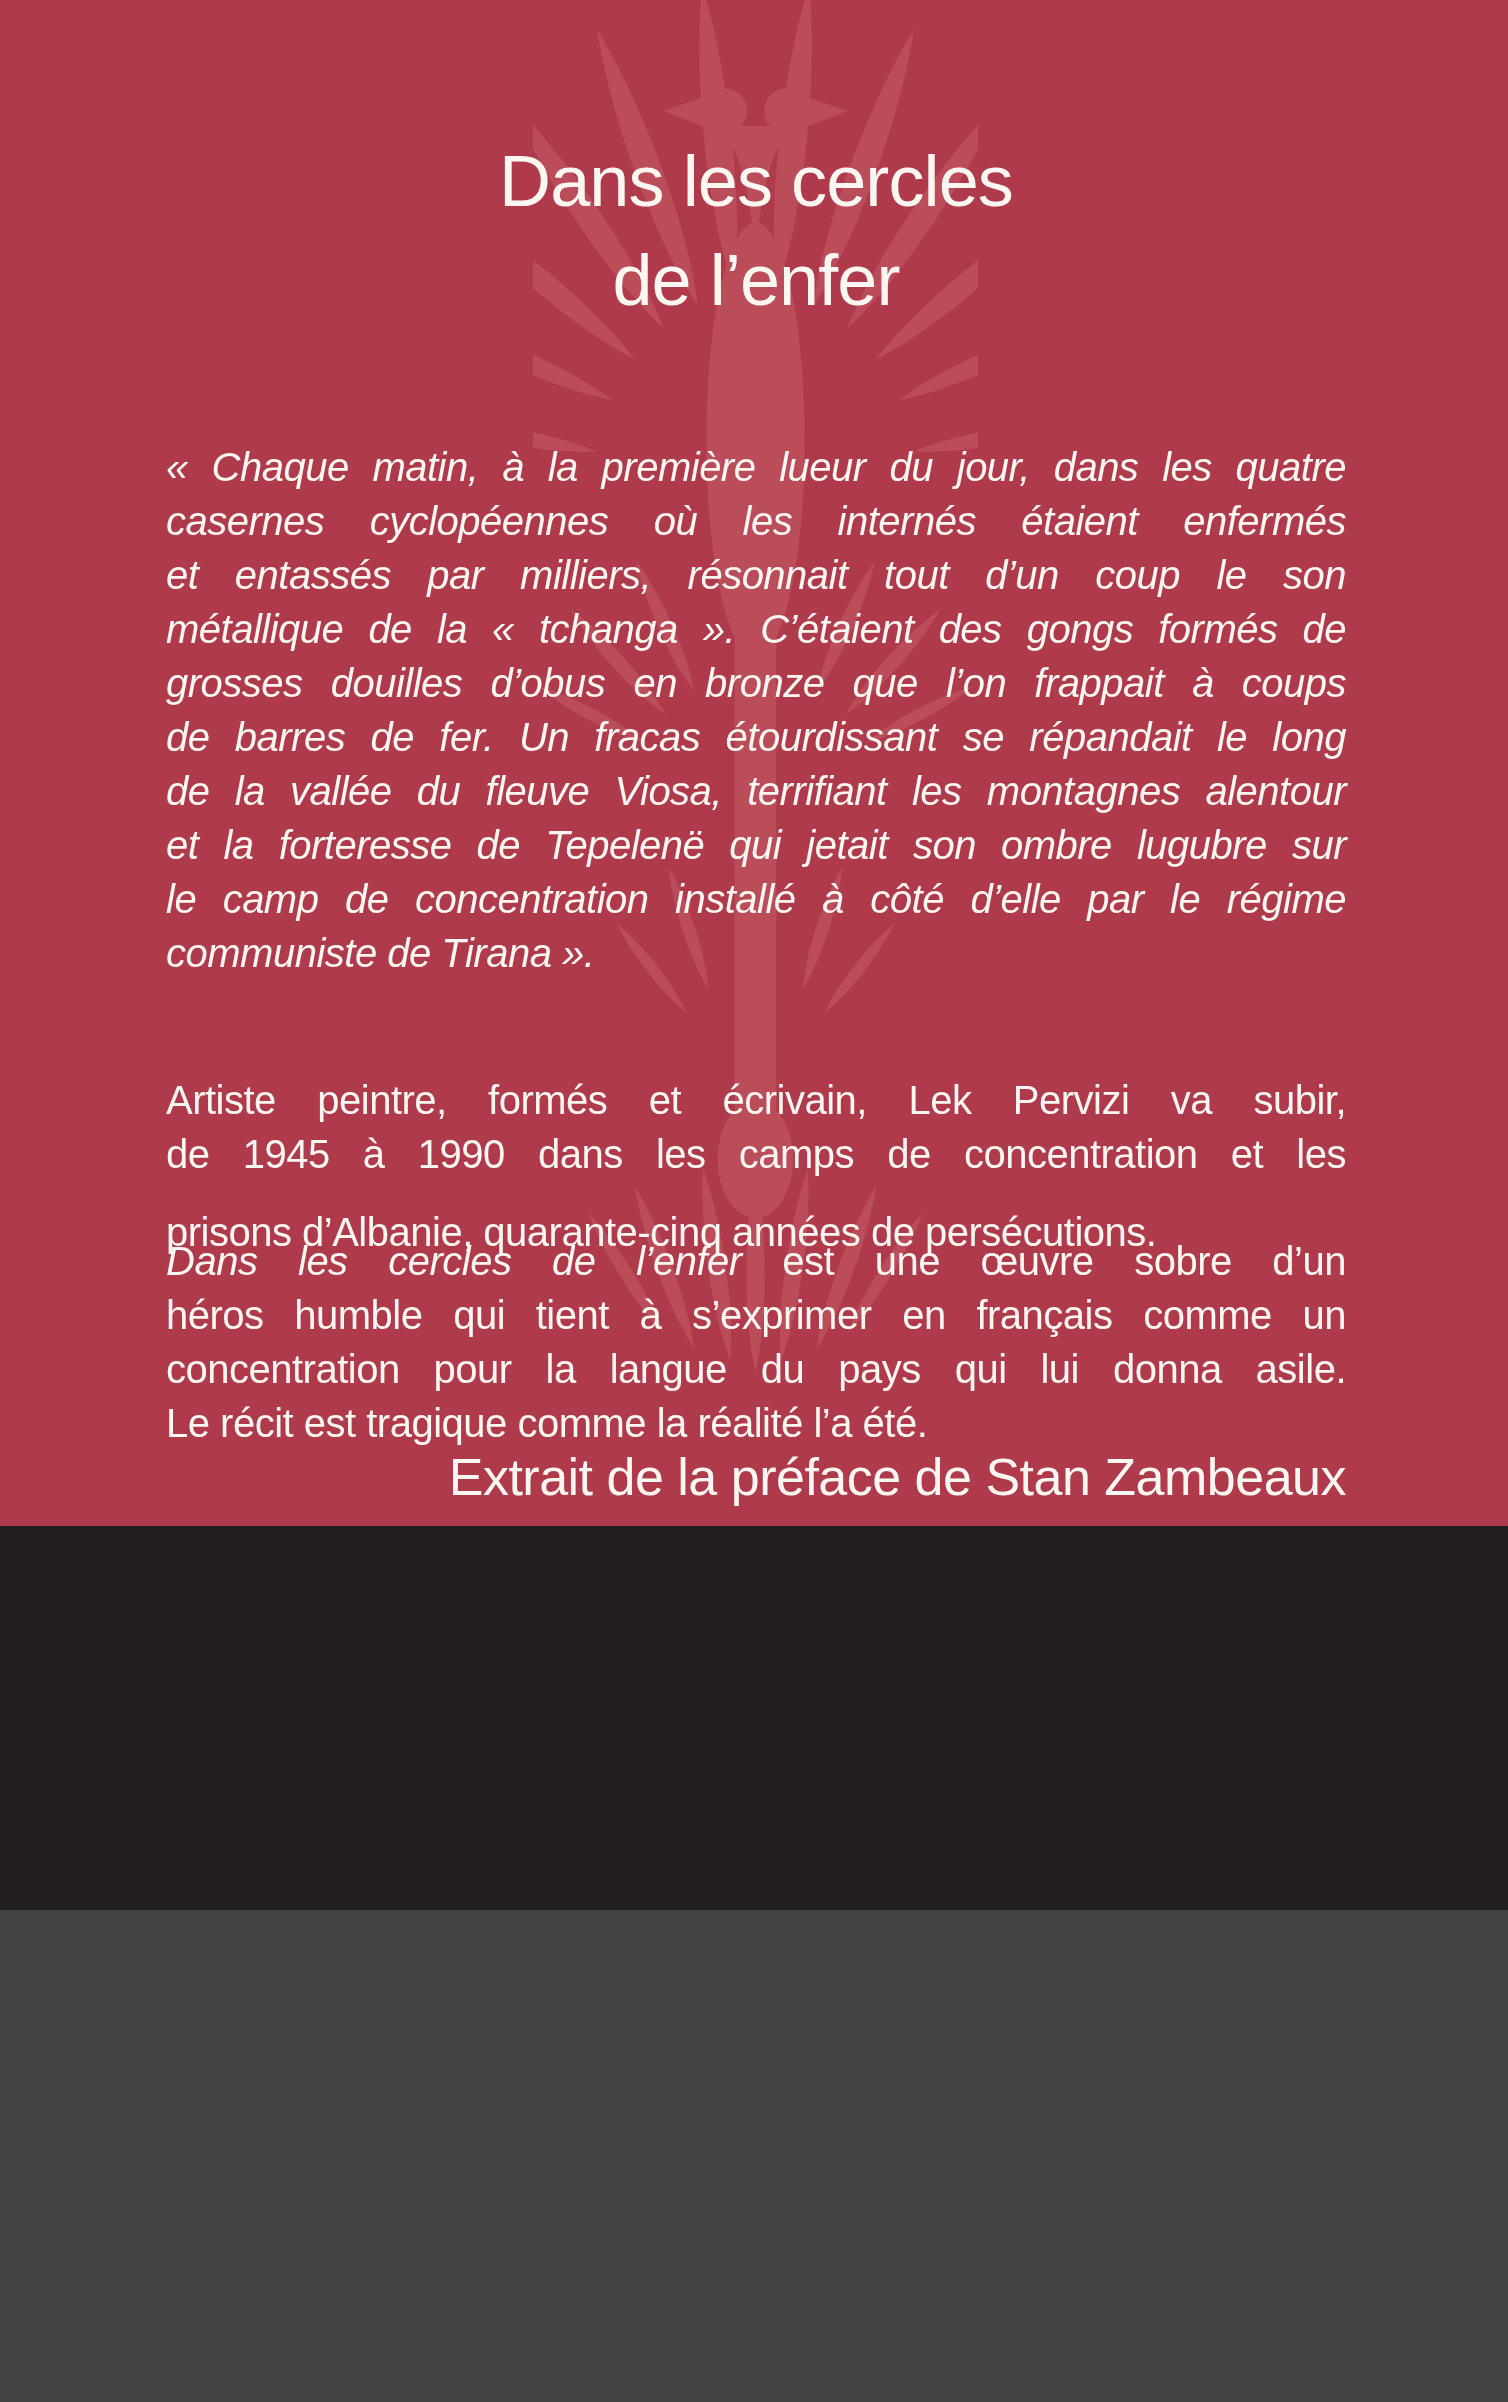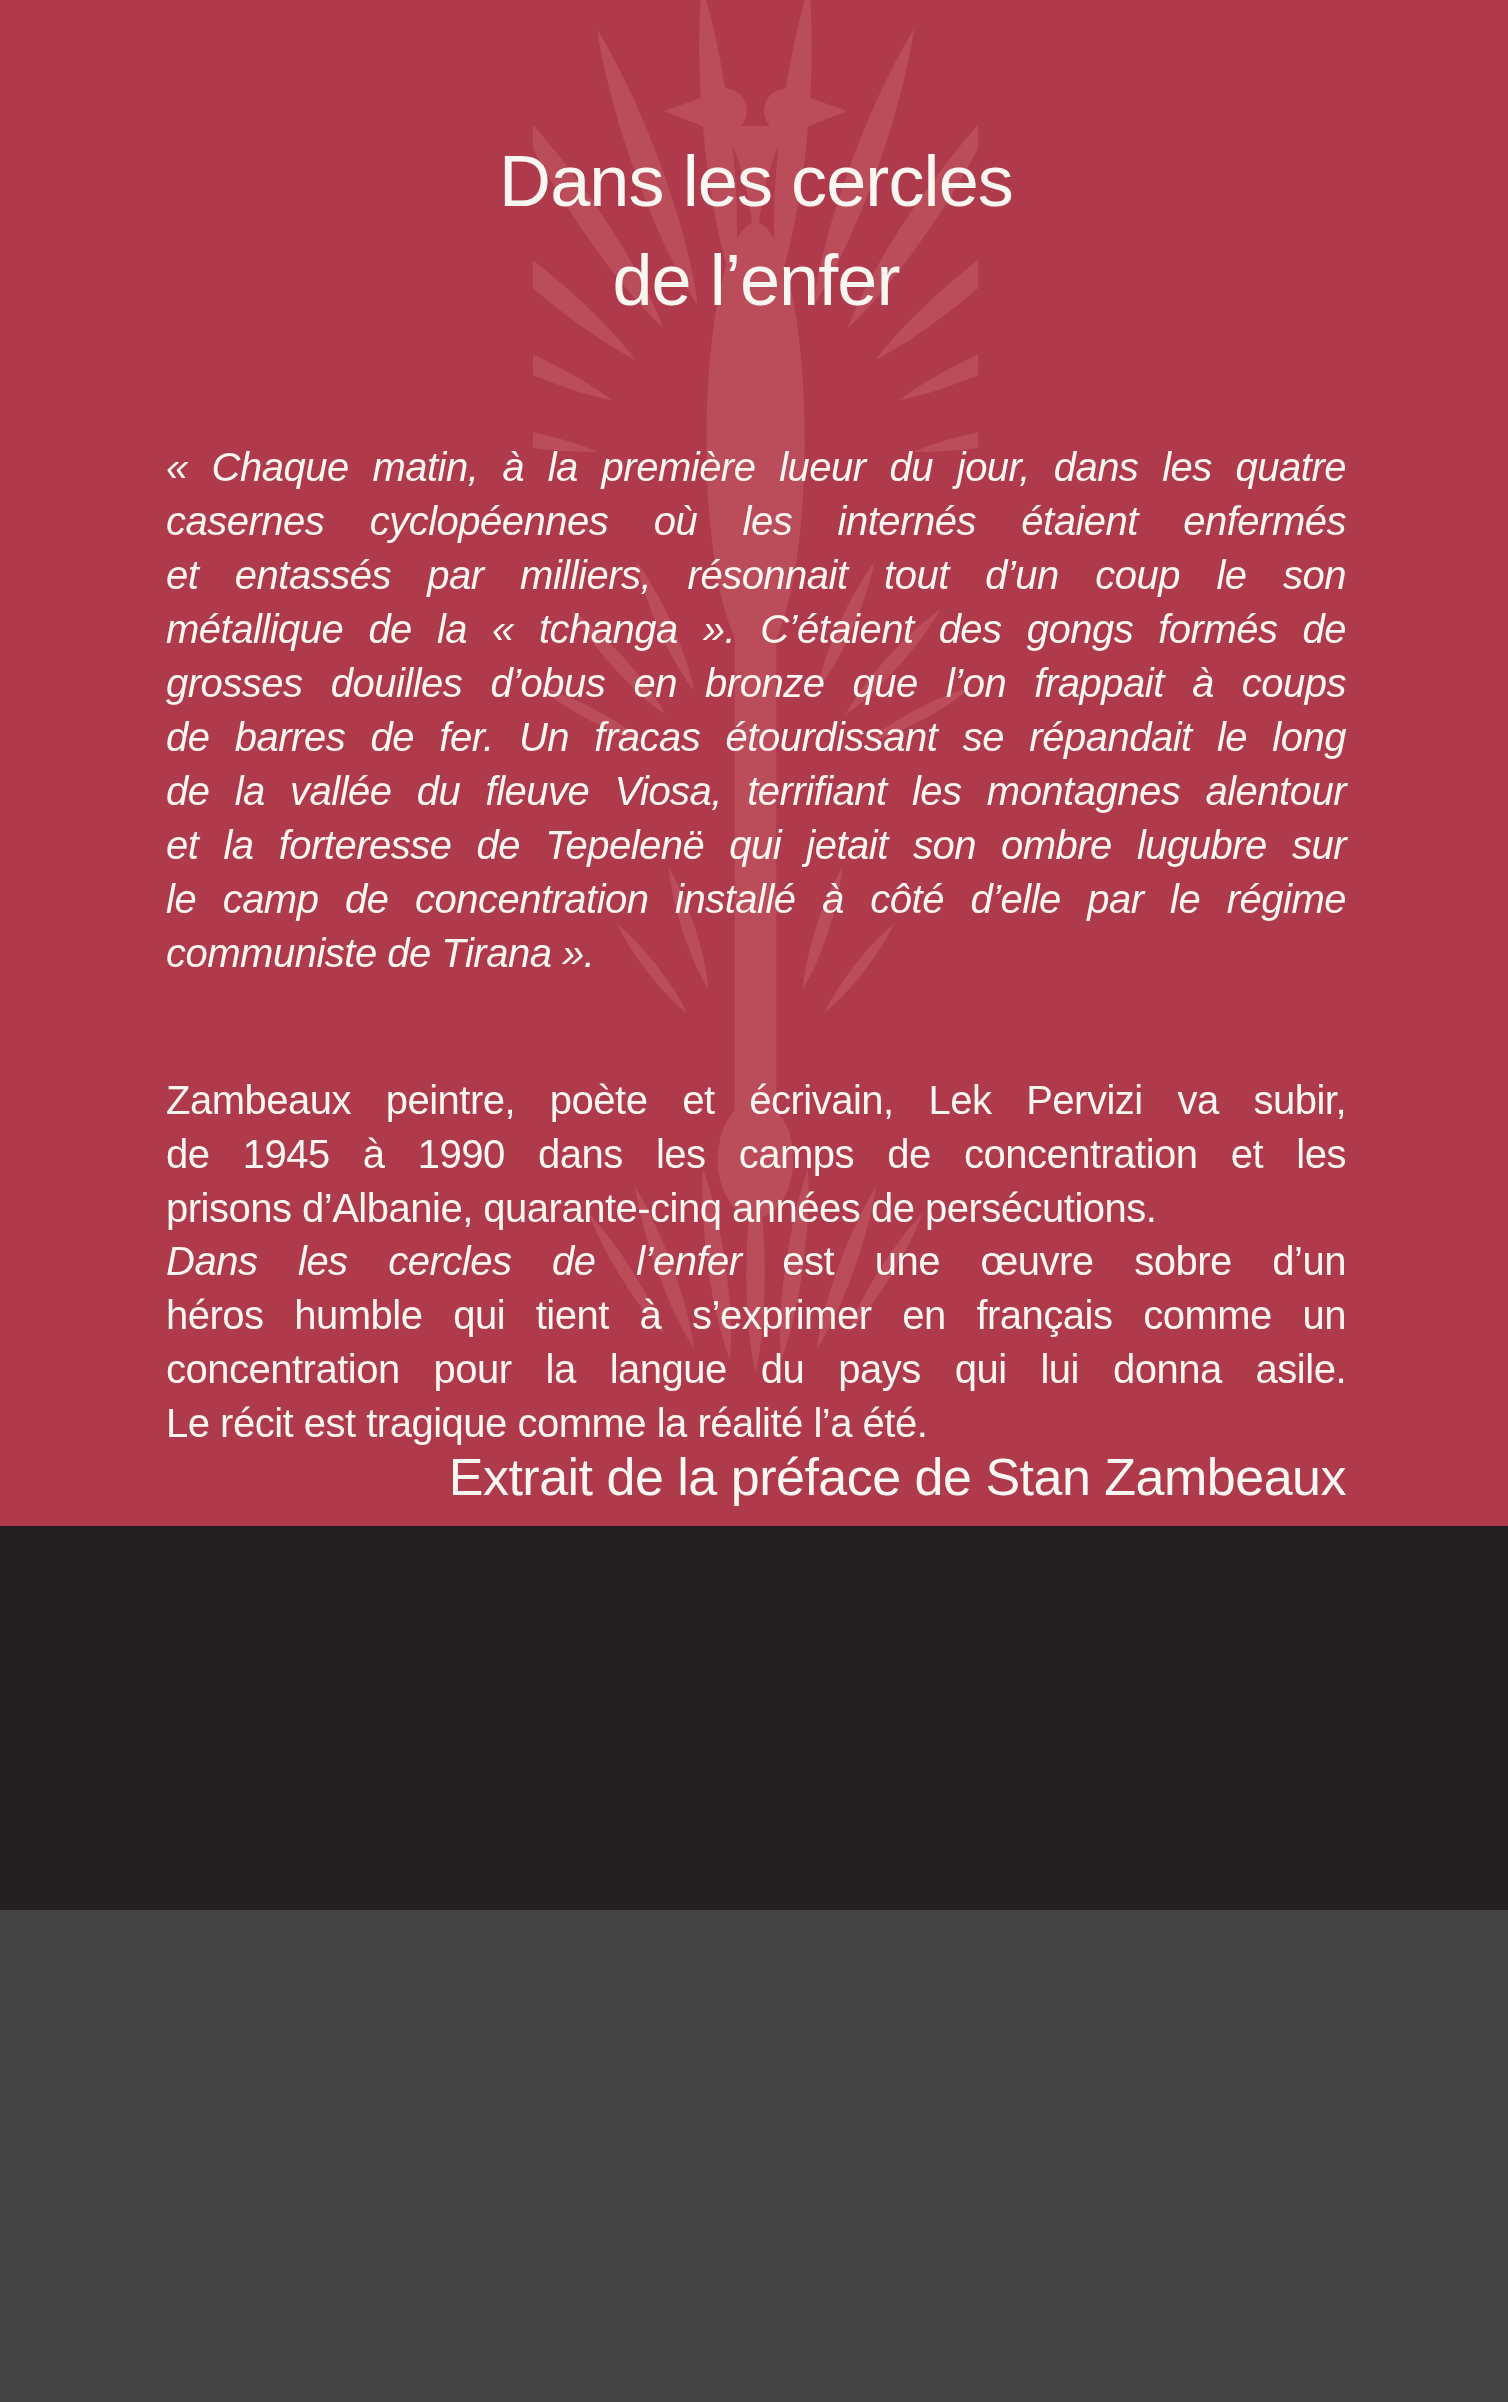--- a/index.html
+++ b/index.html
@@ -76,23 +76,23 @@
         <div class="jline"><span>métallique de la « tchanga ». C’étaient des gongs formés de</span></div>
         <div class="jline"><span>grosses douilles d’obus en bronze que l’on frappait à coups</span></div>
         <div class="jline"><span>de barres de fer. Un fracas étourdissant se répandait le long</span></div>
         <div class="jline"><span>de la vallée du fleuve Viosa, terrifiant les montagnes alentour</span></div>
         <div class="jline"><span>et la forteresse de Tepelenë qui jetait son ombre lugubre sur</span></div>
         <div class="jline"><span>le camp de concentration installé à côté d’elle par le régime</span></div>
         <div class="jline" style="text-align-last: left;"><span>communiste de Tirana ».</span></div>
       </div>
 
     <div class="para author-para">
-        <div class="jline"><span>Zambeaux peintre, poète et écrivain, Lek Pervizi va subir,</span></div>
+        <div class="jline"><span>Artiste peintre, formés et écrivain, Lek Pervizi va subir,</span></div>
         <div class="jline"><span>de 1945 à 1990 dans les camps de concentration et les</span></div>
-        <div class="jline" style="text-align-last: left;"><span>prisons d’Albanie, quarante-cinq années de persécutions.</span></div>
+        <div class="jline" style="text-align-last: left; margin-top: 24px;"><span>prisons d’Albanie, quarante-cinq années de persécutions.</span></div>
       </div>
 
     <div class="para work-para">
         <div class="jline"><span class="it">Dans les cercles de l’enfer</span><span> est une œuvre sobre d’un</span></div>
         <div class="jline"><span>héros humble qui tient à s’exprimer en français comme un</span></div>
         <div class="jline"><span>concentration pour la langue du pays qui lui donna asile.</span></div>
         <div class="jline" style="text-align-last: left;"><span>Le récit est tragique comme la réalité l’a été.</span></div>
       </div>
 
     <div class="attribution">Extrait de la préface de Stan Zambeaux</div>

